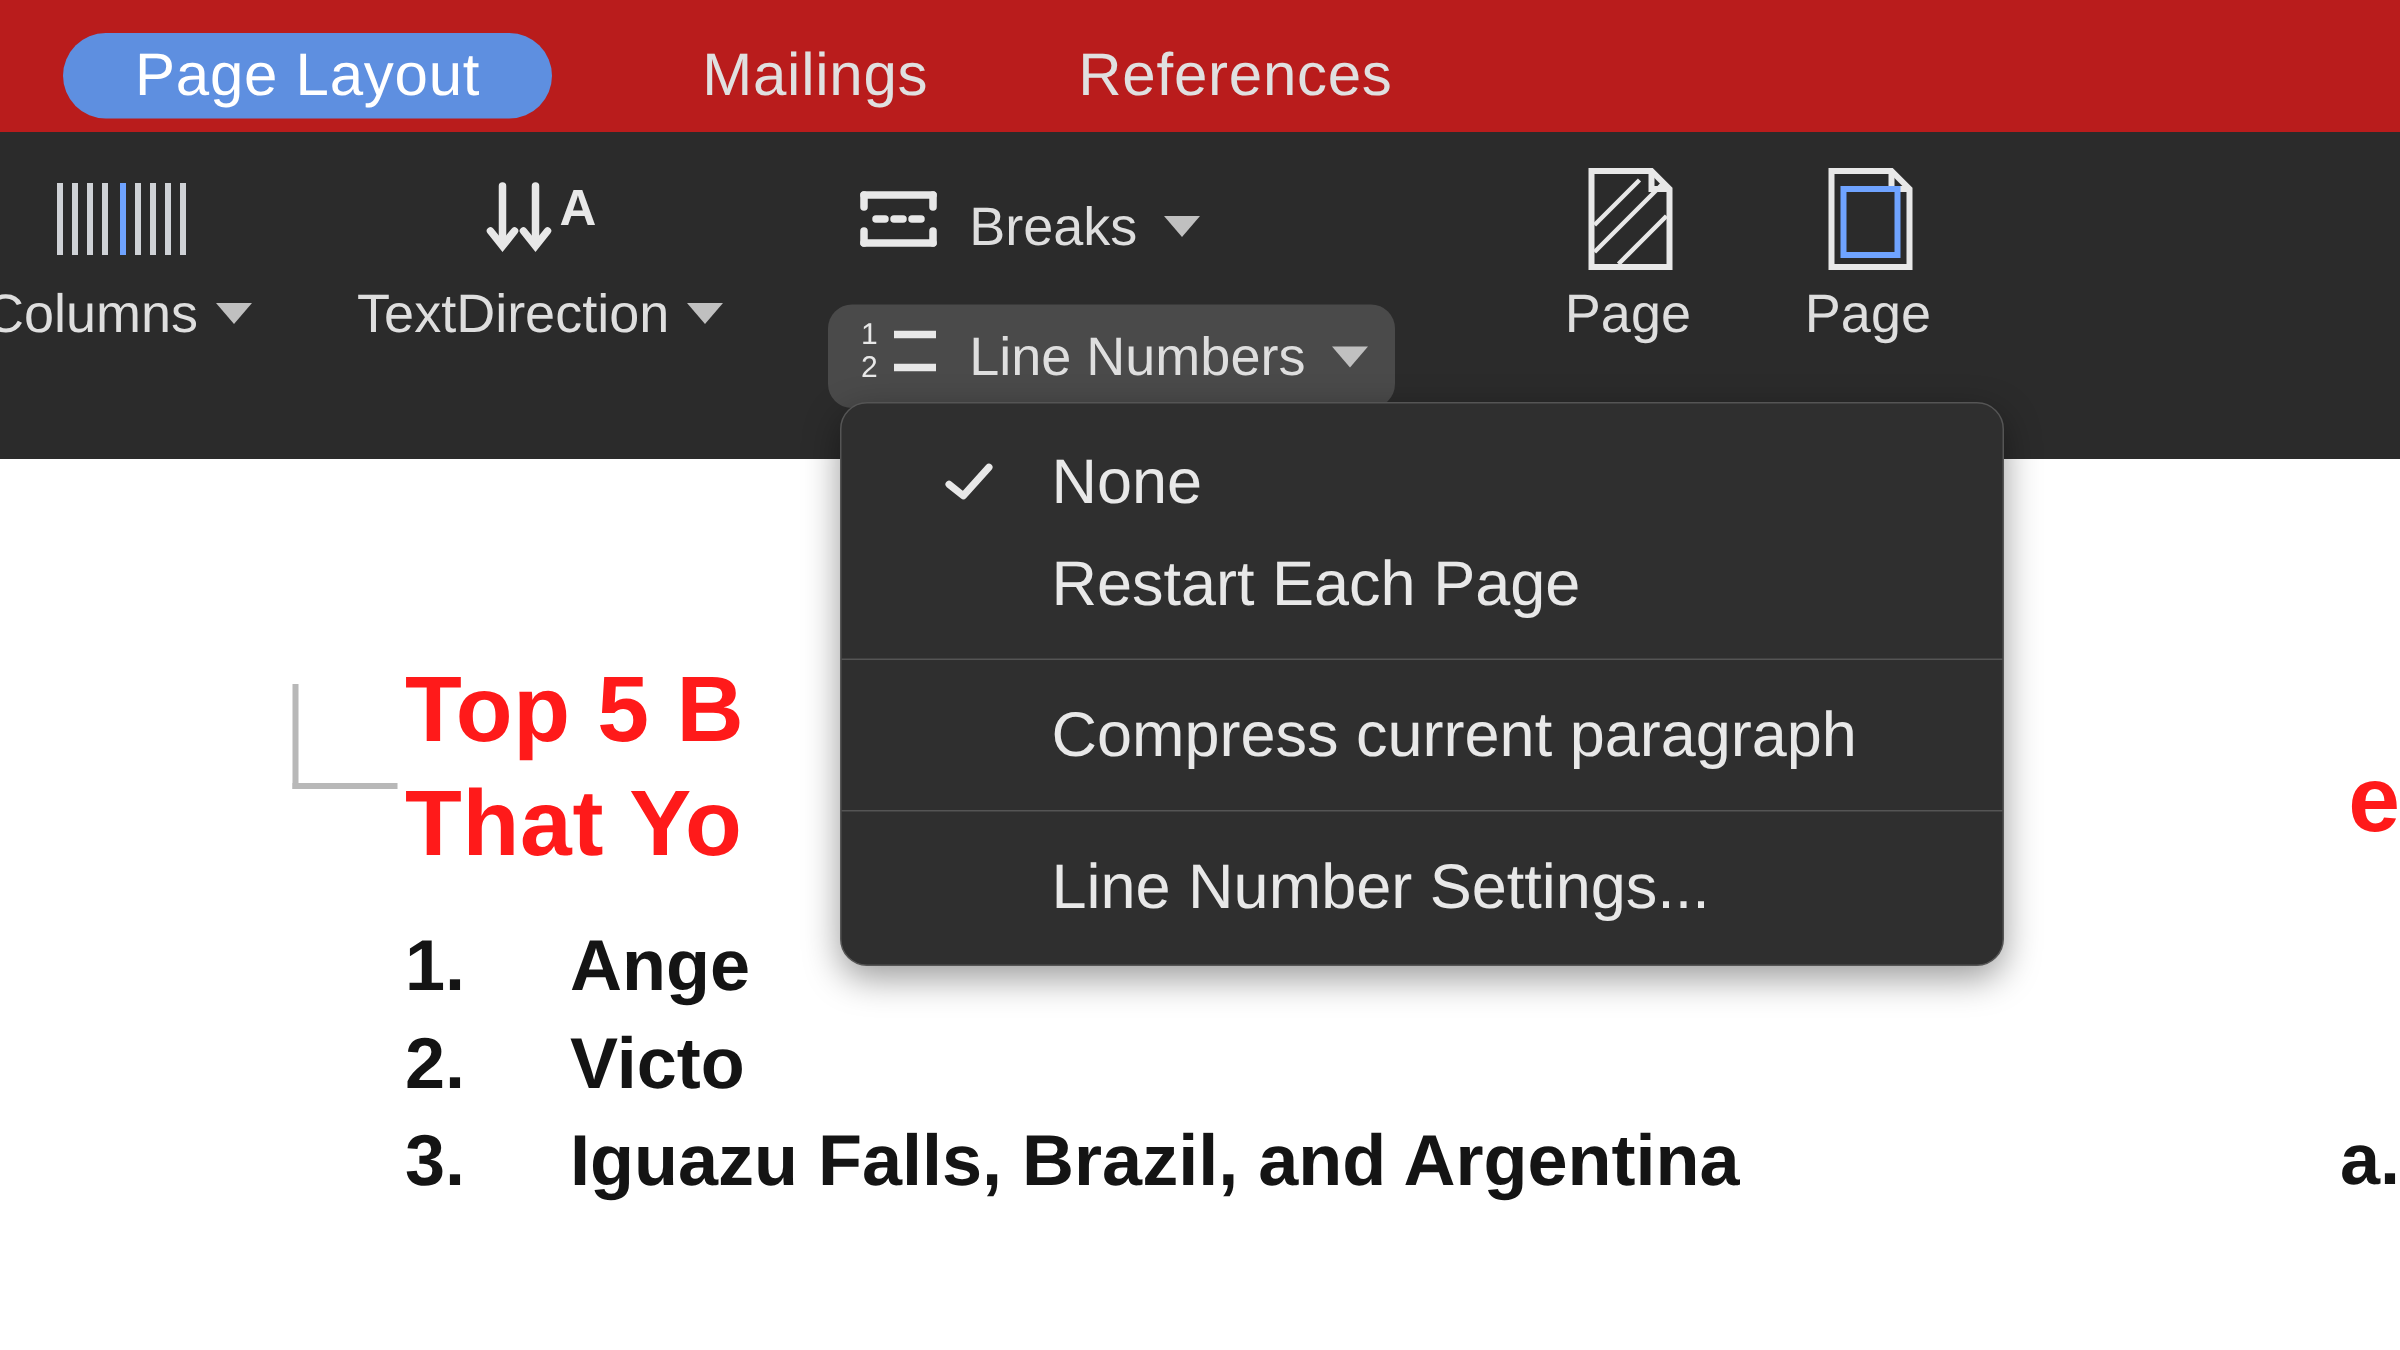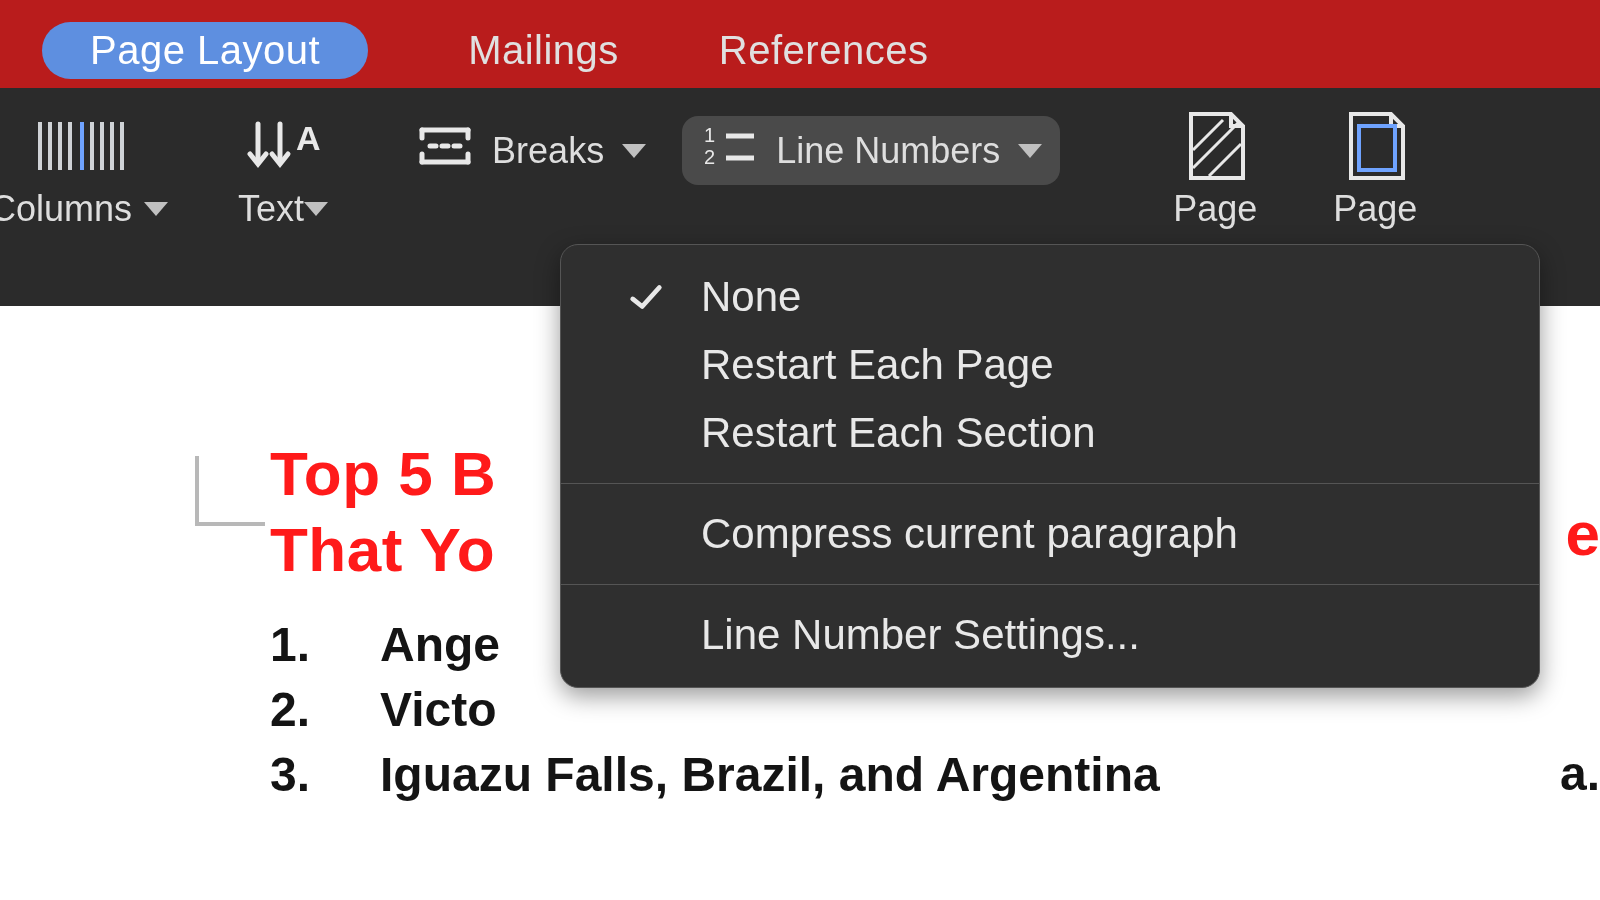--- a/index.html
+++ b/index.html
@@ -61,21 +61,21 @@
     width: 0; height: 0;
     border-left: 12px solid transparent;
     border-right: 12px solid transparent;
     border-top: 14px solid #c0c0c0;
     display: inline-block;
   }
   
   .icon-box { width: 90px; height: 60px; display:flex; align-items:center; justify-content:center; }
   .ribbon-stack {
     display:flex;
-    flex-direction:row;
+    flex-direction:column;
     gap:18px;
     align-items:flex-start;
   }
   .ribbon-inline {
     display:flex;
     align-items:center;
     gap:18px;
     font-size: 36px;
     color:#dedede;
     padding:6px 18px;
@@ -133,23 +133,23 @@
     position:absolute;
     color:#141414;
     font-size:48px;
     font-weight:700;
     top:440px;
     right:0;
   }
   
   .menu {
     position:absolute;
-    top:244px;
+    top:268px;
     left:560px;
-    width:980px;
+    width:776px;
     background:#2f2f2f;
     border:1px solid #555;
     border-radius:18px;
     padding:18px 0;
     box-shadow:0 8px 24px rgba(0,0,0,.4);
   }
   .menu-item{
     display:flex;
     align-items:center;
     gap:30px;
@@ -217,20 +217,21 @@
           <polyline points="12,38 20,48 28,38"></polyline>
           <line x1="42" y1="8" x2="42" y2="46"></line>
           <polyline points="34,38 42,48 50,38"></polyline>
         </g>
         <text x="58" y="34" font-size="34" fill="#e8e8e8" font-family="Arial" font-weight="600">A</text>
       </svg>
     </div>
     <div class="ribbon-label" style="flex-direction:row;gap:0">
       <span>Text</span>
       <span style="display:flex;align-items:center;gap:12px">
+        <span>Direction</span>
         <span class="caret"></span>
       </span>
     </div>
   </div>
 
   <div class="ribbon-stack">
     <div class="ribbon-inline">
       <span>
         <svg width="58" height="48" viewBox="0 0 58 48">
           <g stroke="#e8e8e8" stroke-width="5" fill="none" stroke-linecap="round">
@@ -322,24 +323,20 @@
       <svg class="checkmark" viewBox="0 0 40 40">
         <polyline points="6,22 16,30 34,10" fill="none" stroke="#e8e8e8" stroke-width="5" stroke-linecap="round" stroke-linejoin="round"></polyline>
       </svg>
     </span>
     <span>None</span>
   </div>
   <div class="menu-item">
     <span class="check-slot"></span>
     <span>Restart Each Page</span>
   </div>
-  <div class="menu-item">
-    <span class="check-slot"></span>
-    <span>Restart Each Section</span>
-  </div>
   <div class="menu-sep"></div>
   <div class="menu-item">
     <span class="check-slot"></span>
     <span>Compress current paragraph</span>
   </div>
   <div class="menu-sep"></div>
   <div class="menu-item">
     <span class="check-slot"></span>
     <span>Line Number Settings...</span>
   </div>

